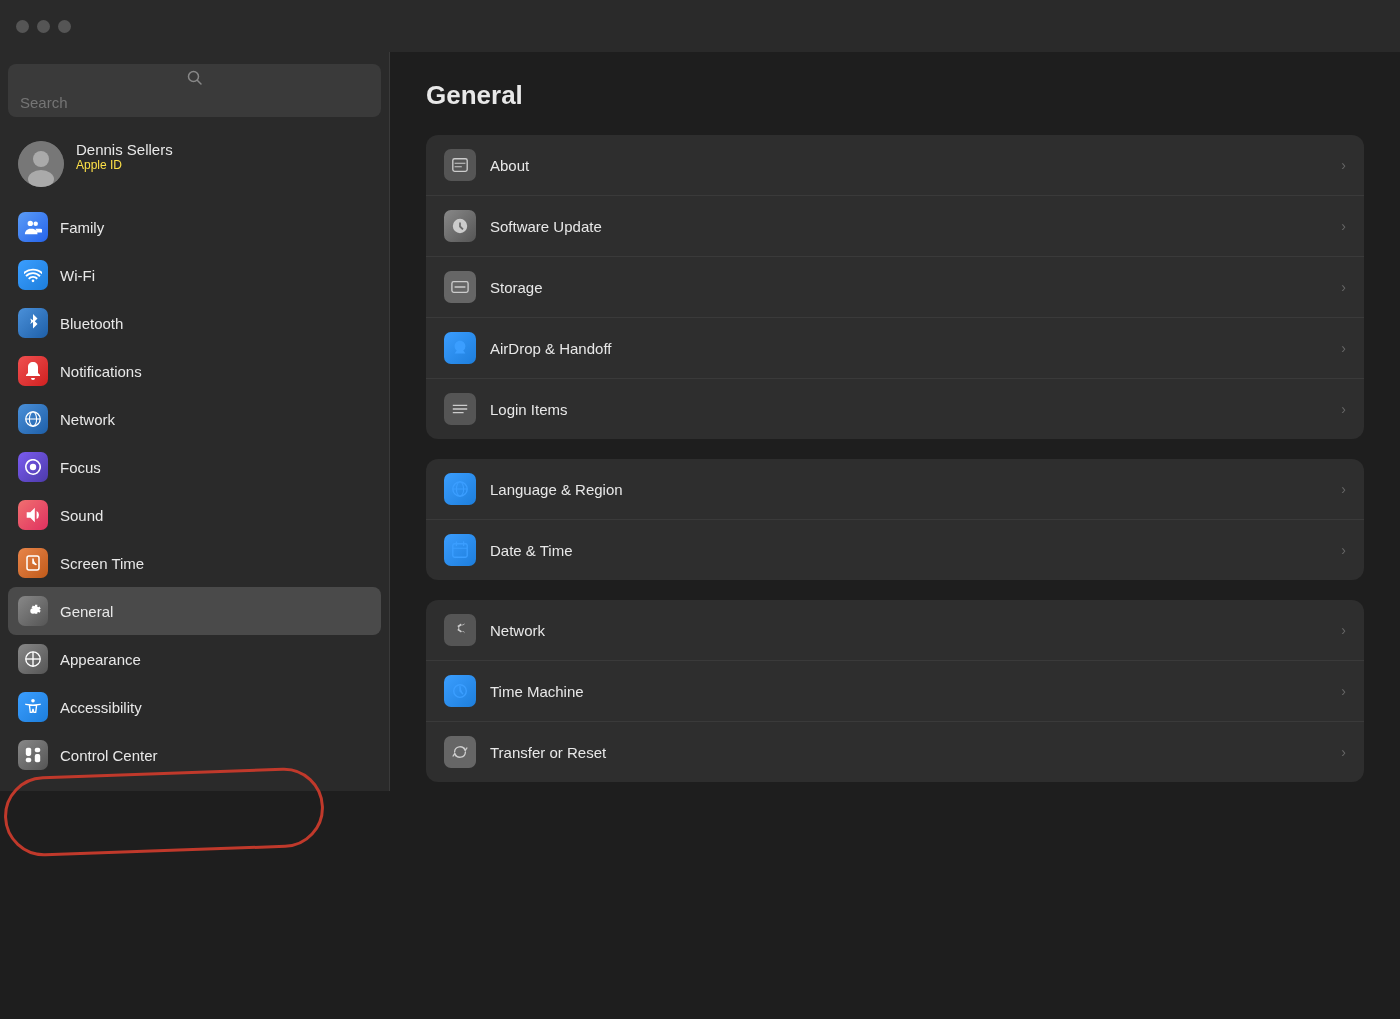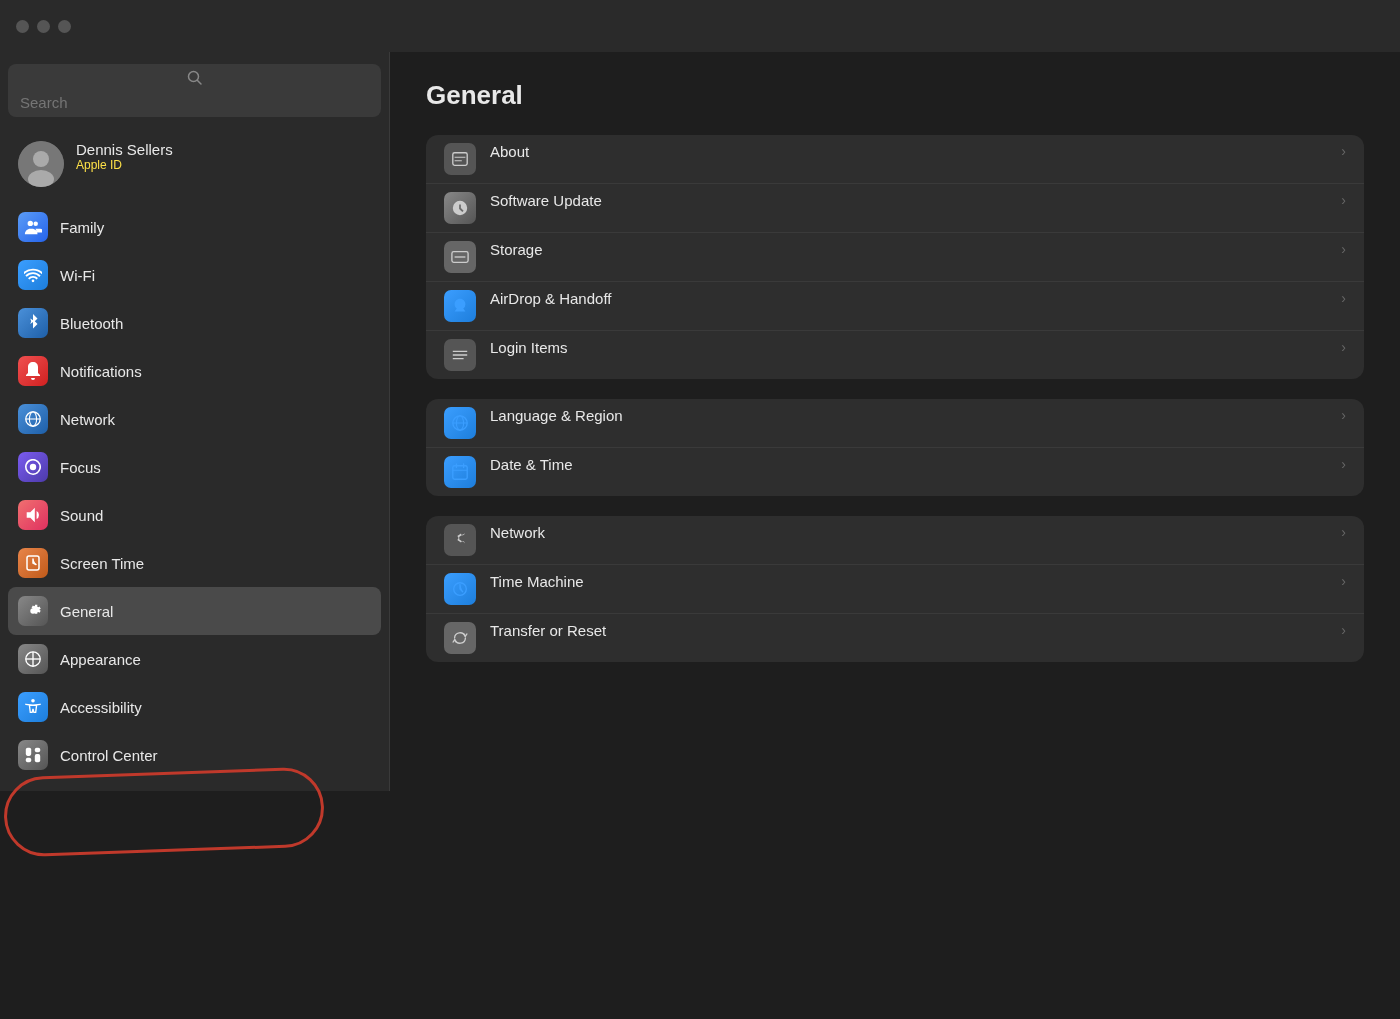--- a/index.html
+++ b/index.html
@@ -159,22 +159,22 @@
     
     .settings-group {
       background: #2e2e2e;
       border-radius: 12px;
       margin-bottom: 20px;
       overflow: hidden;
     }
 
     .settings-row {
       display: flex;
-      align-items: flex-start;
-      padding: 8px 18px;
+      align-items: center;
+      padding: 14px 18px;
       cursor: pointer;
       border-bottom: 1px solid #3a3a3a;
       transition: background 0.1s;
     }
     .settings-row:last-child { border-bottom: none; }
 
     .row-icon {
       width: 32px;
       height: 32px;
       border-radius: 7px;

